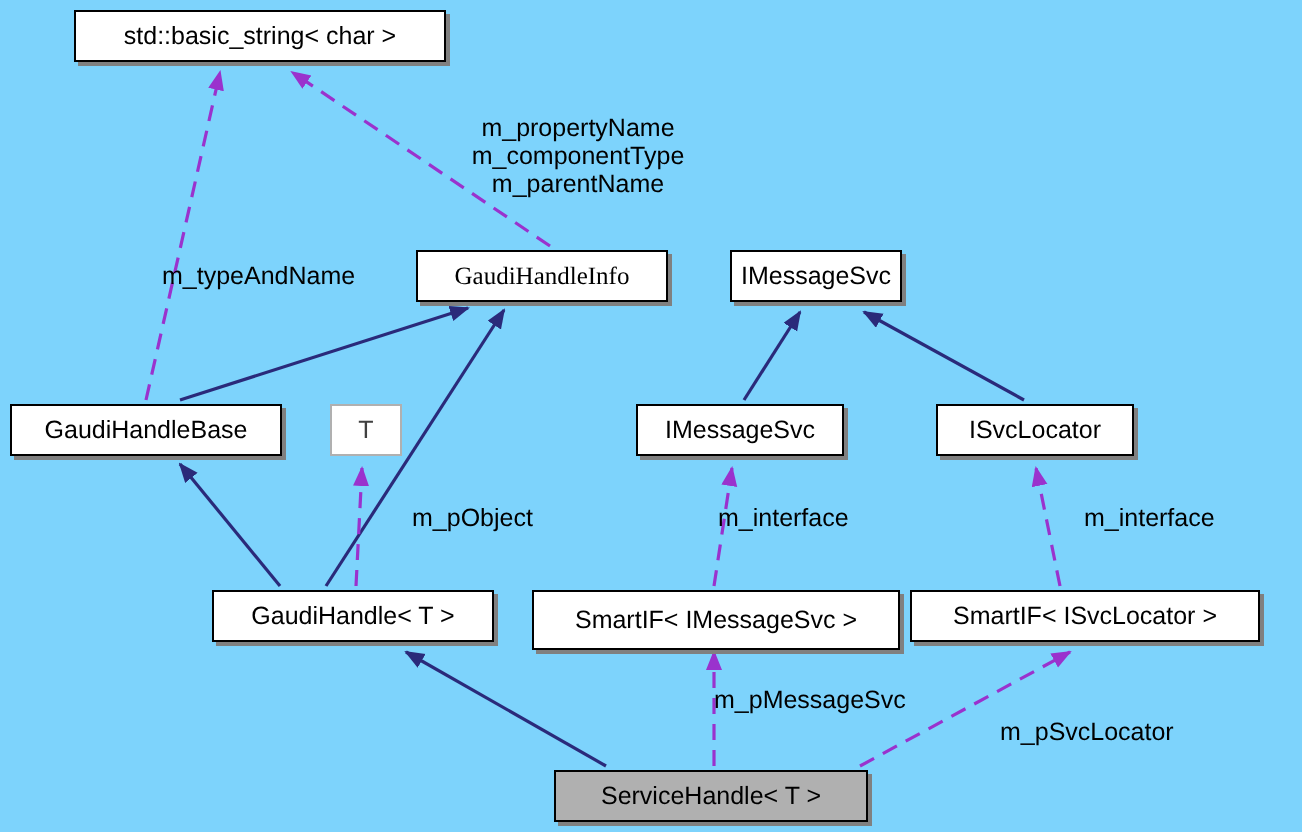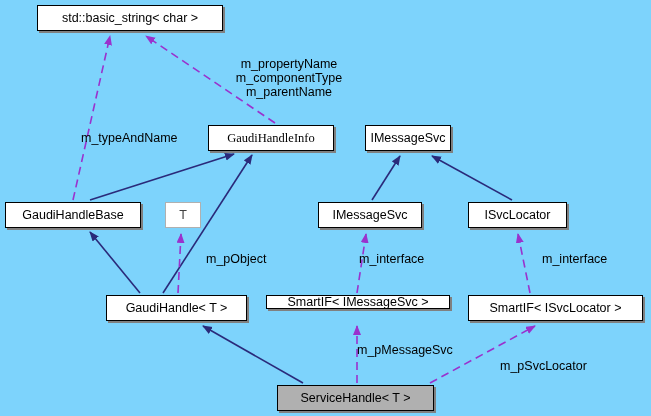--- a/index.html
+++ b/index.html
@@ -110,23 +110,23 @@
   <div class="node shadow" style="left:5px; top:202px; width:136px; height:26px;text-align:right;">GaudiHandleBase</div>
 
   <div class="node faded" style="left:165px; top:202px; width:36px; height:26px;">T</div>
 
   <div class="node shadow" style="left:318px; top:202px; width:104px; height:26px;">IMessageSvc</div>
 
   <div class="node shadow" style="left:468px; top:202px; width:99px; height:26px;">ISvcLocator</div>
 
   <div class="node shadow" style="left:106px; top:295px; width:141px; height:26px;">GaudiHandle&lt; T &gt;</div>
 
-  <div class="node shadow" style="left:266px; top:295px; width:184px; height:14px;">SmartIF&lt; IMessageSvc &gt;</div>
+  <div class="node shadow" style="left:266px; top:295px; width:184px; height:30px;">SmartIF&lt; IMessageSvc &gt;</div>
 
-  <div class="node shadow" style="left:468px; top:295px; width:175px; height:26px;">SmartIF&lt; ISvcLocator &gt;</div>
+  <div class="node shadow" style="left:455px; top:295px; width:175px; height:26px;">SmartIF&lt; ISvcLocator &gt;</div>
 
   <div class="node shadow current" style="left:277px; top:385px; width:157px; height:26px;">ServiceHandle&lt; T &gt;</div>
 
   <div class="edge-label" style="left:81px; top:131px;">m_typeAndName</div>
 
   <div class="edge-label center" style="left:232px; top:57px; width:114px;">m_propertyName
 m_componentType
 m_parentName</div>
 
   <div class="edge-label" style="left:178px; top:252px;padding-left:28px;">m_pObject</div>

